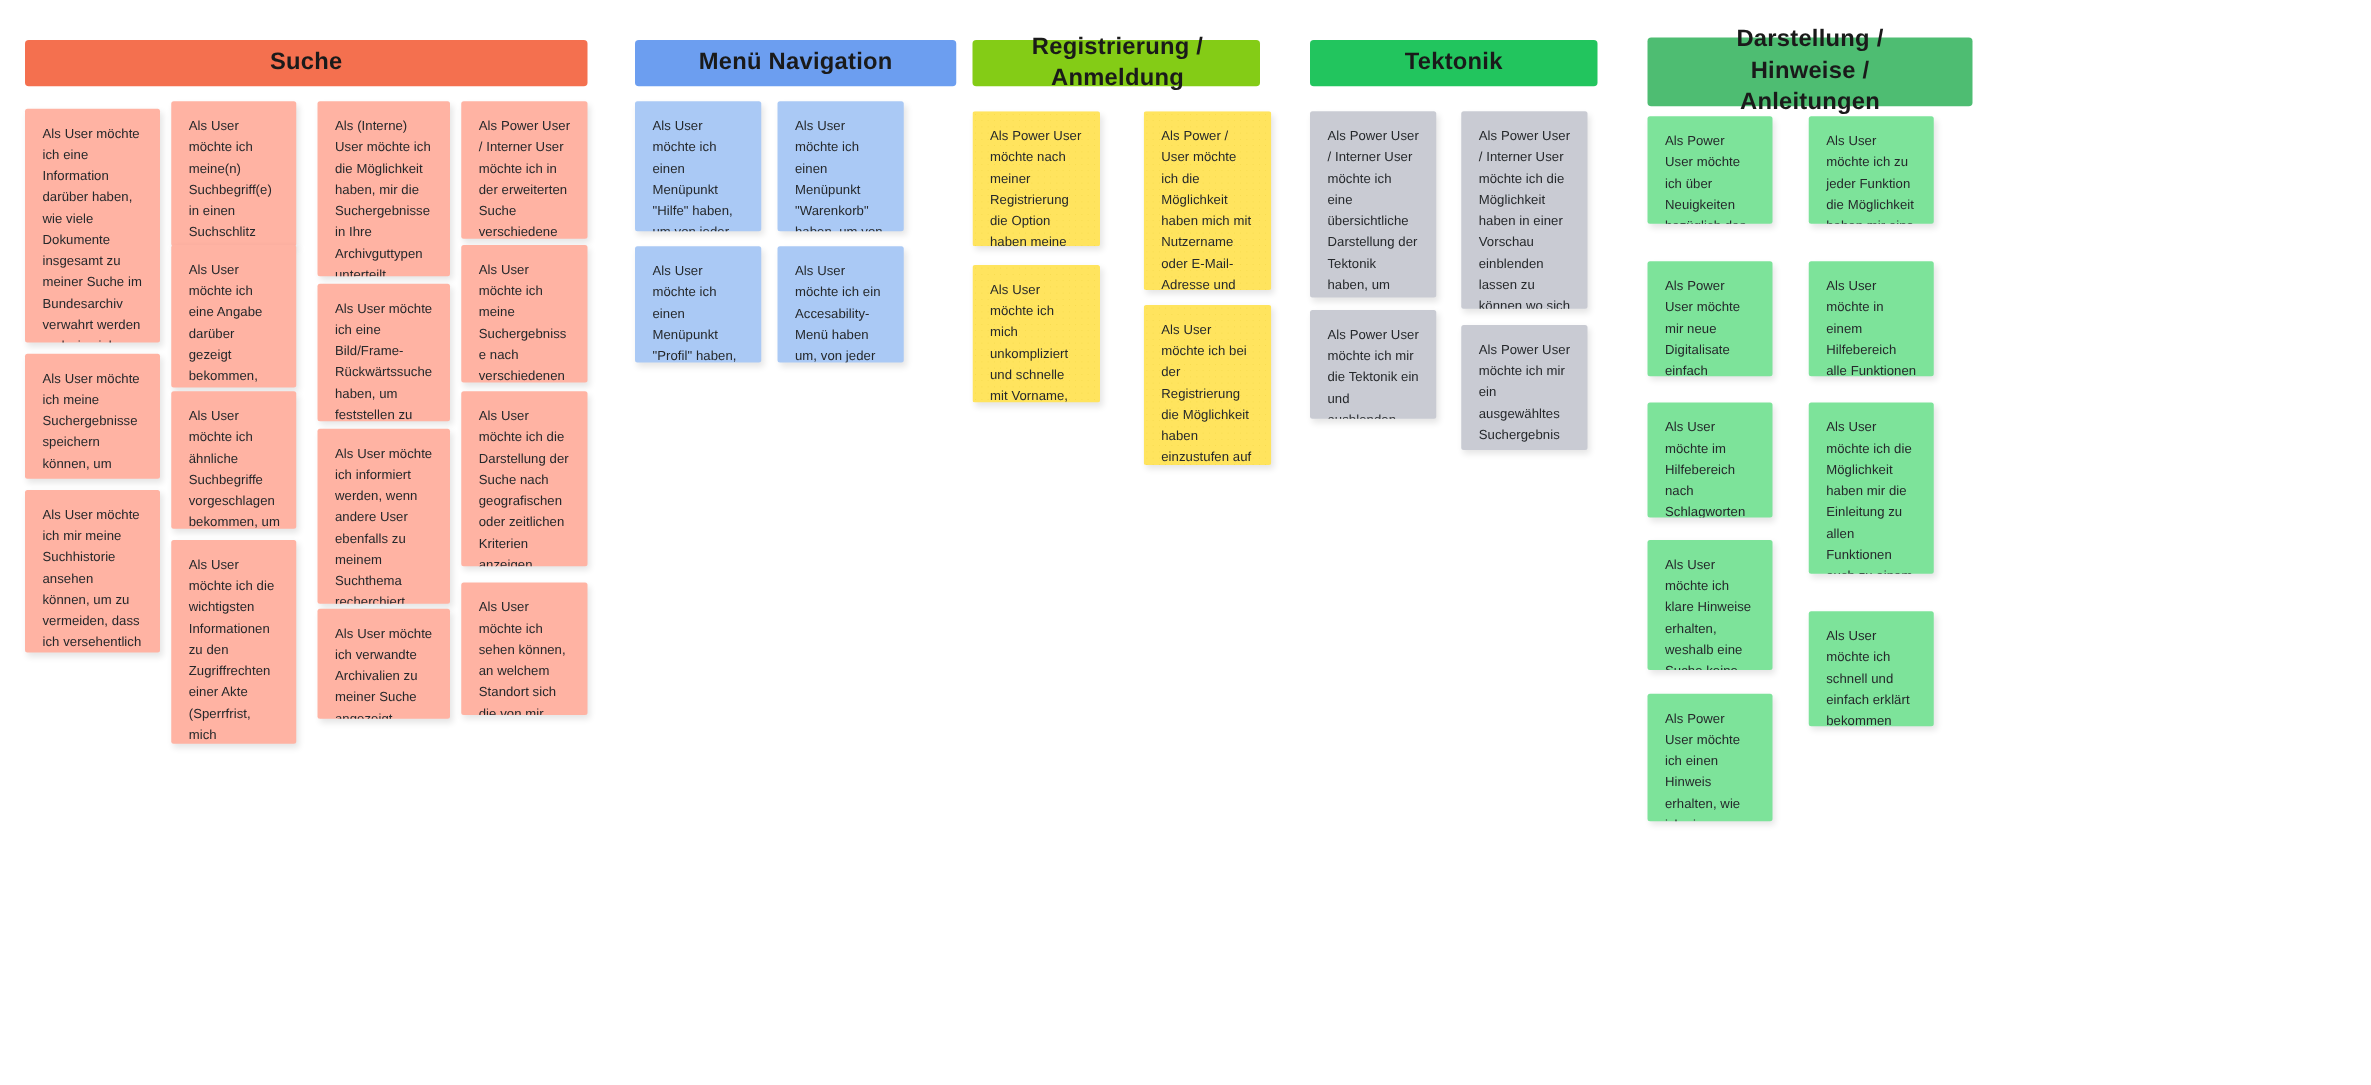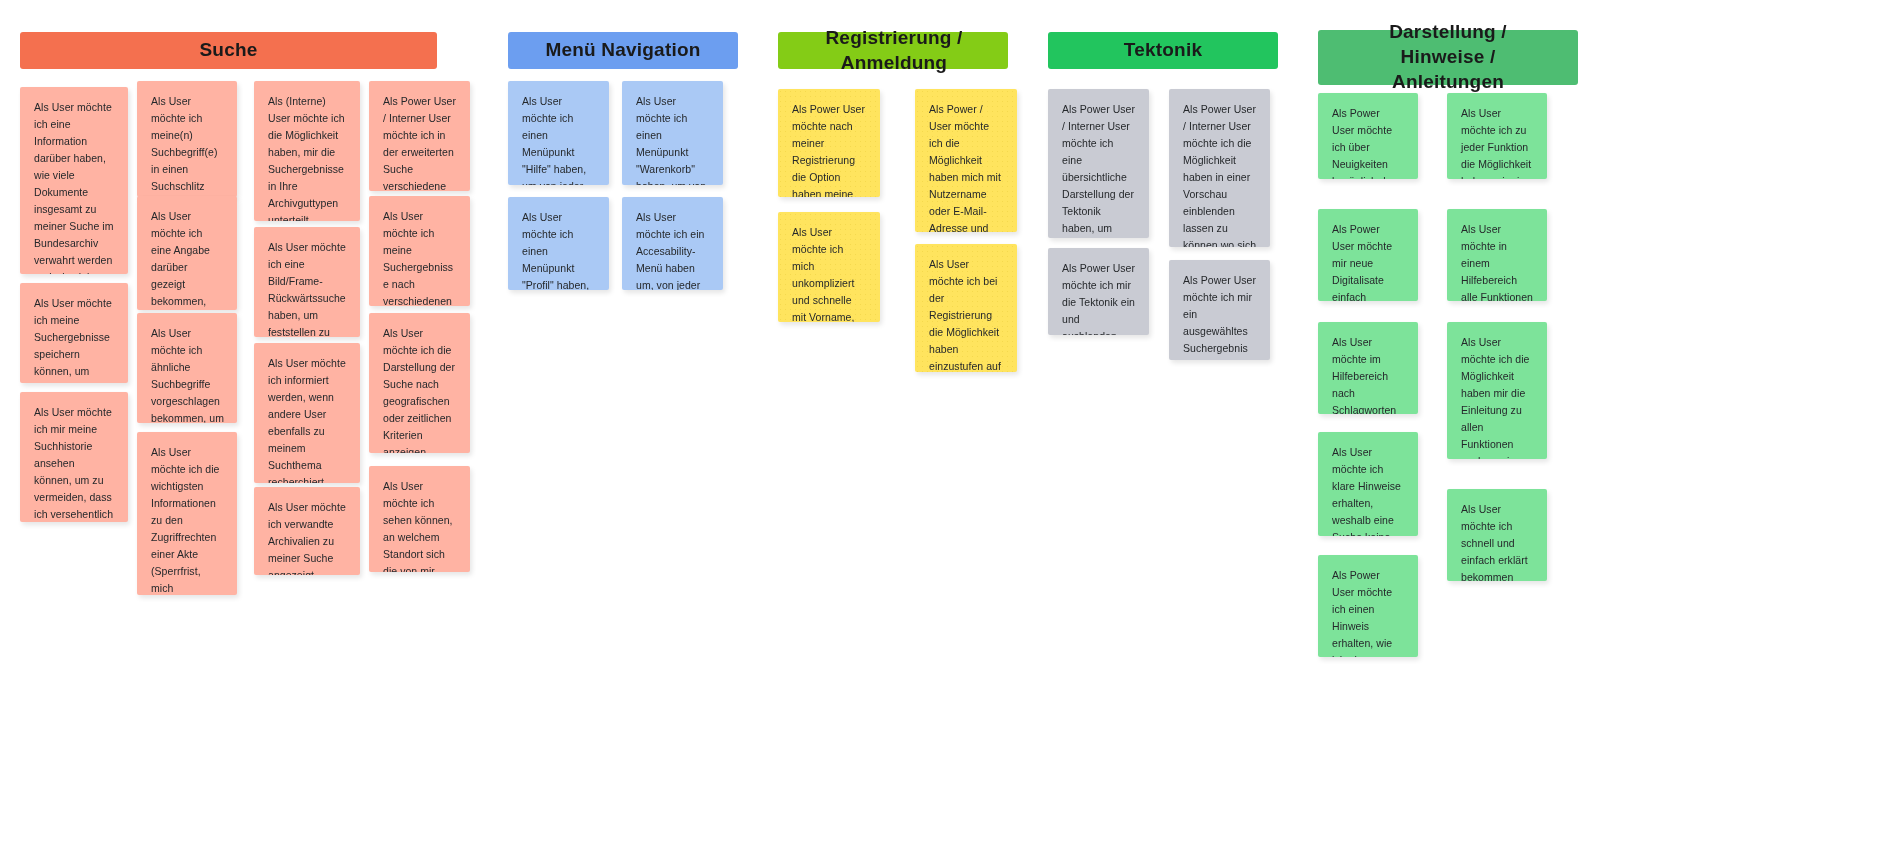--- a/index.html
+++ b/index.html
@@ -67,21 +67,21 @@
               background-size: 5px 5px; }
   .c-grey   { background: #c9cbd3; }
   .c-green  { background: #7de39a; }
 </style>
 </head>
 <body>
 
 <div id="board">
 
   <div class="section" style="left:20px; width:450px;">
-    <div class="section-header hdr-suche" style="position:absolute; left:0; top:32px; width:417px; height:37px;">
+    <div class="section-header hdr-suche" style="position:absolute; left:0; top:32px; width:450px; height:37px;">
       <span>Suche</span>
     </div>
     <div class="cards">
       <div class="card c-red" style="left:0px;   top:87px;  width:108px; height:187px;">Als User möchte ich eine Information darüber haben, wie viele Dokumente insgesamt zu meiner Suche im Bundesarchiv verwahrt werden und wie viele davon ich nicht sehen darf, und auch aus welchen Gründen, um einen Überblick über die gesamten Bestände zum meinem Suchbegriff zu bekommen und ggf. persönlich auf das BA zuzugehen, um meine Rechte zu erweitern.</div>
       <div class="card c-red" style="left:0px;   top:283px; width:108px; height:100px;">Als User möchte ich meine Suchergebnisse speichern können, um diese zu einem späteren Zeitpunk erneut anzusehen oder mit anderen Personen zu teilen.</div>
       <div class="card c-red" style="left:0px;   top:392px; width:108px; height:130px;">Als User möchte ich mir meine Suchhistorie ansehen können, um zu vermeiden, dass ich versehentlich 2x die gleiche Suche tätige und um nachvollziehen zu können wie meine Recherche verlaufen ist.</div>
 
       <div class="card c-red" style="left:117px; top:81px;  width:100px; height:116px;">Als User möchte ich meine(n) Suchbegriff(e) in einen Suchschlitz eingeben können, um ohne Umwege mit der Suche zu starten, so wie ich es von anderen Suchmaschinen gewöhnt bin.</div>
       <div class="card c-red" style="left:117px; top:196px; width:100px; height:114px;">Als User möchte ich eine Angabe darüber gezeigt bekommen, wie viele der Suchergebnisse auf die jeweiligen Archivguttypen zutreffen, um einen Überblick/Eindruck der Ergebnisverteilung zu erhalten.</div>
       <div class="card c-red" style="left:117px; top:313px; width:100px; height:110px;">Als User möchte ich ähnliche Suchbegriffe vorgeschlagen bekommen, um mir die Suche zu einem Thema zu erleichtern.</div>
@@ -93,21 +93,21 @@
       <div class="card c-red" style="left:234px; top:487px; width:106px; height:88px;">Als User möchte ich verwandte Archivalien zu meiner Suche angezeigt bekommen, damit ich meine Recherche evtl. mit neuen Themen erweitern/ vertiefen kann.</div>
 
       <div class="card c-red" style="left:349px; top:81px;  width:101px; height:110px;">Als Power User / Interner User möchte ich in der erweiterten Suche verschiedene Filter- und Auswahloptionen haben, um meine Ergebnisse möglichst genau eingrenzen zu können.</div>
       <div class="card c-red" style="left:349px; top:196px; width:101px; height:110px;">Als User möchte ich meine Suchergebnisse nach verschiedenen Kriterien sortieren können, um sie in einer nach meinen Vorstellungen geeigneten Reihenfolge durchgehen/ ansehen zu können.</div>
       <div class="card c-red" style="left:349px; top:313px; width:101px; height:140px;">Als User möchte ich die Darstellung der Suche nach geografischen oder zeitlichen Kriterien anzeigen lassen können, um die Archivalien zeitlich (Zeitstrahl) und / oder geografisch (Karte) einordnen zu können und einen Überblick zu erhalten.</div>
       <div class="card c-red" style="left:349px; top:466px; width:101px; height:106px;">Als User möchte ich sehen können, an welchem Standort sich die von mir gefundenen Archivalie befindet, damit ich meine Bestellung/Anreise planen kann.</div>
     </div>
   </div>
 
   <div class="section" style="left:508px; width:230px;">
-    <div class="section-header hdr-menu" style="position:absolute; left:0; top:32px; width:230px; height:37px;">
+    <div class="section-header hdr-menu" style="position:absolute; left:0; top:32px; width:257px; height:37px;">
       <span>Menü Navigation</span>
     </div>
     <div class="cards">
       <div class="card c-blue" style="left:0px;   top:81px;  width:101px; height:104px;">Als User möchte ich einen Menüpunkt "Hilfe" haben, um von jeder Stelle der Applikation / Seite auf den Hilfe-Bereich zugreifen zu können.</div>
       <div class="card c-blue" style="left:0px;   top:197px; width:101px; height:93px;">Als User möchte ich einen Menüpunkt "Profil" haben, um von jeder Stelle der Applikation / Seite auf mein Profil zugreifen zu können.</div>
       <div class="card c-blue" style="left:114px; top:81px;  width:101px; height:104px;">Als User möchte ich einen Menüpunkt "Warenkorb" haben, um von jeder Stelle der Applikation / Seite auf meinen Warenkorb zugreifen zu können.</div>
       <div class="card c-blue" style="left:114px; top:197px; width:101px; height:93px;">Als User möchte ich ein Accesability-Menü haben um, von jeder Stelle der Applikation / Seite die verschiedenen Accesability-Optionen nutzen zu können.</div>
     </div>
   </div>
 

